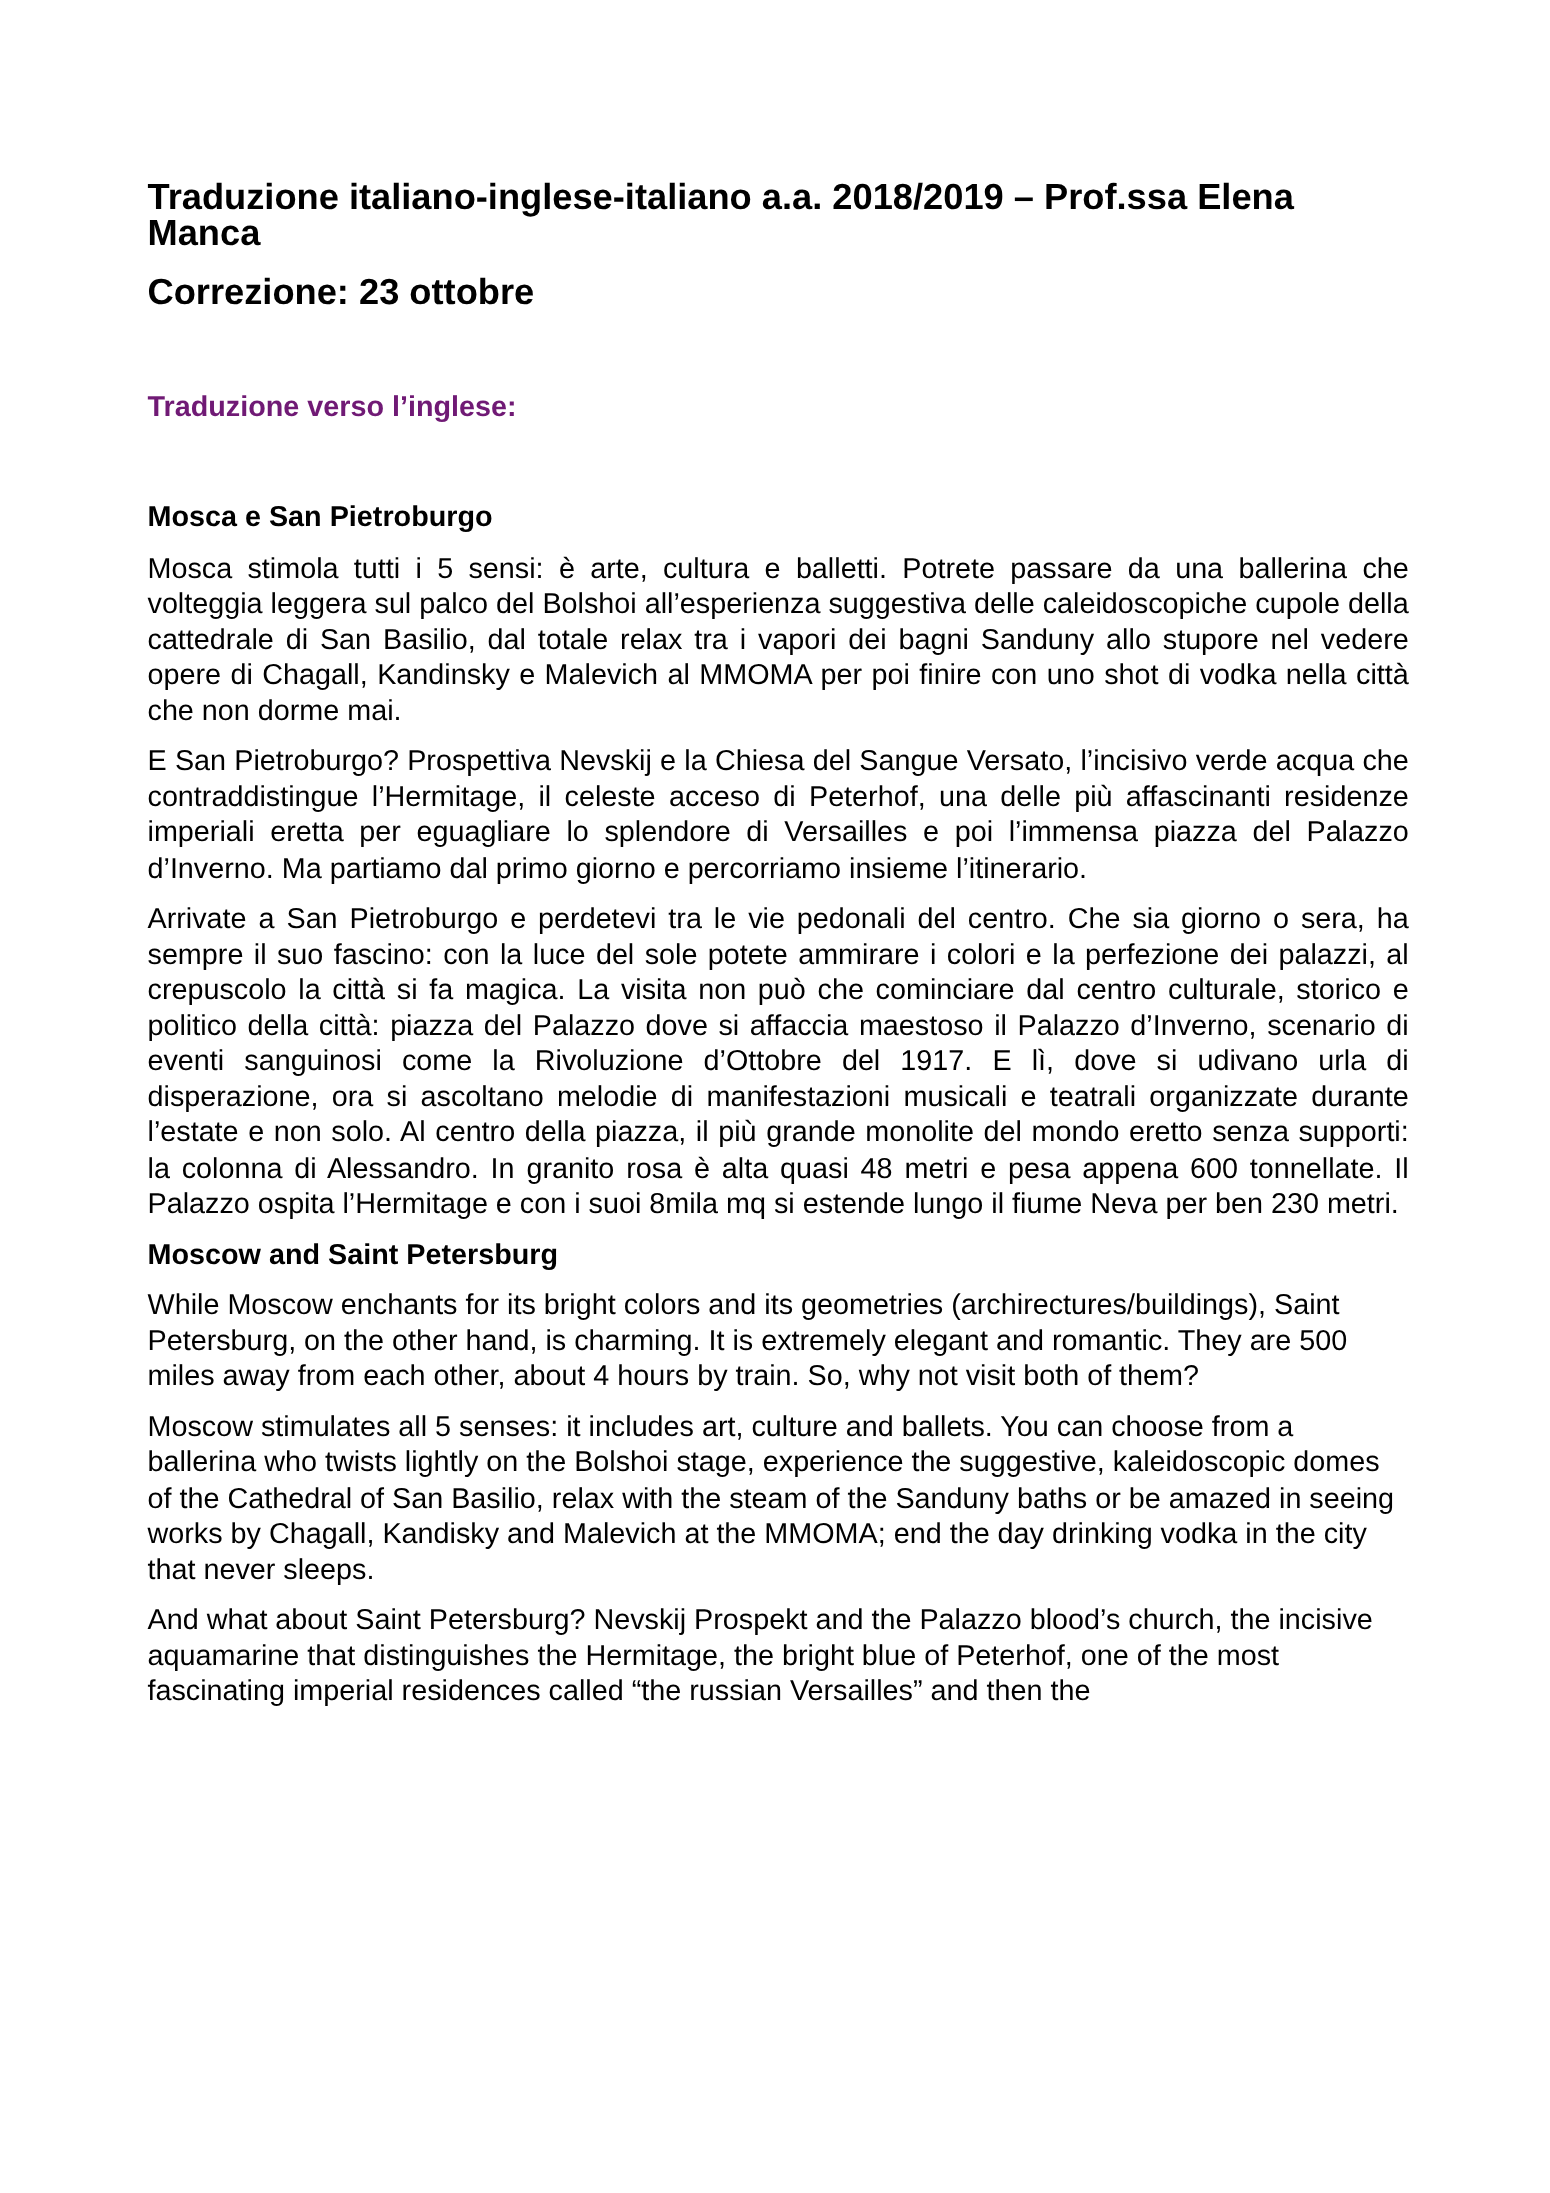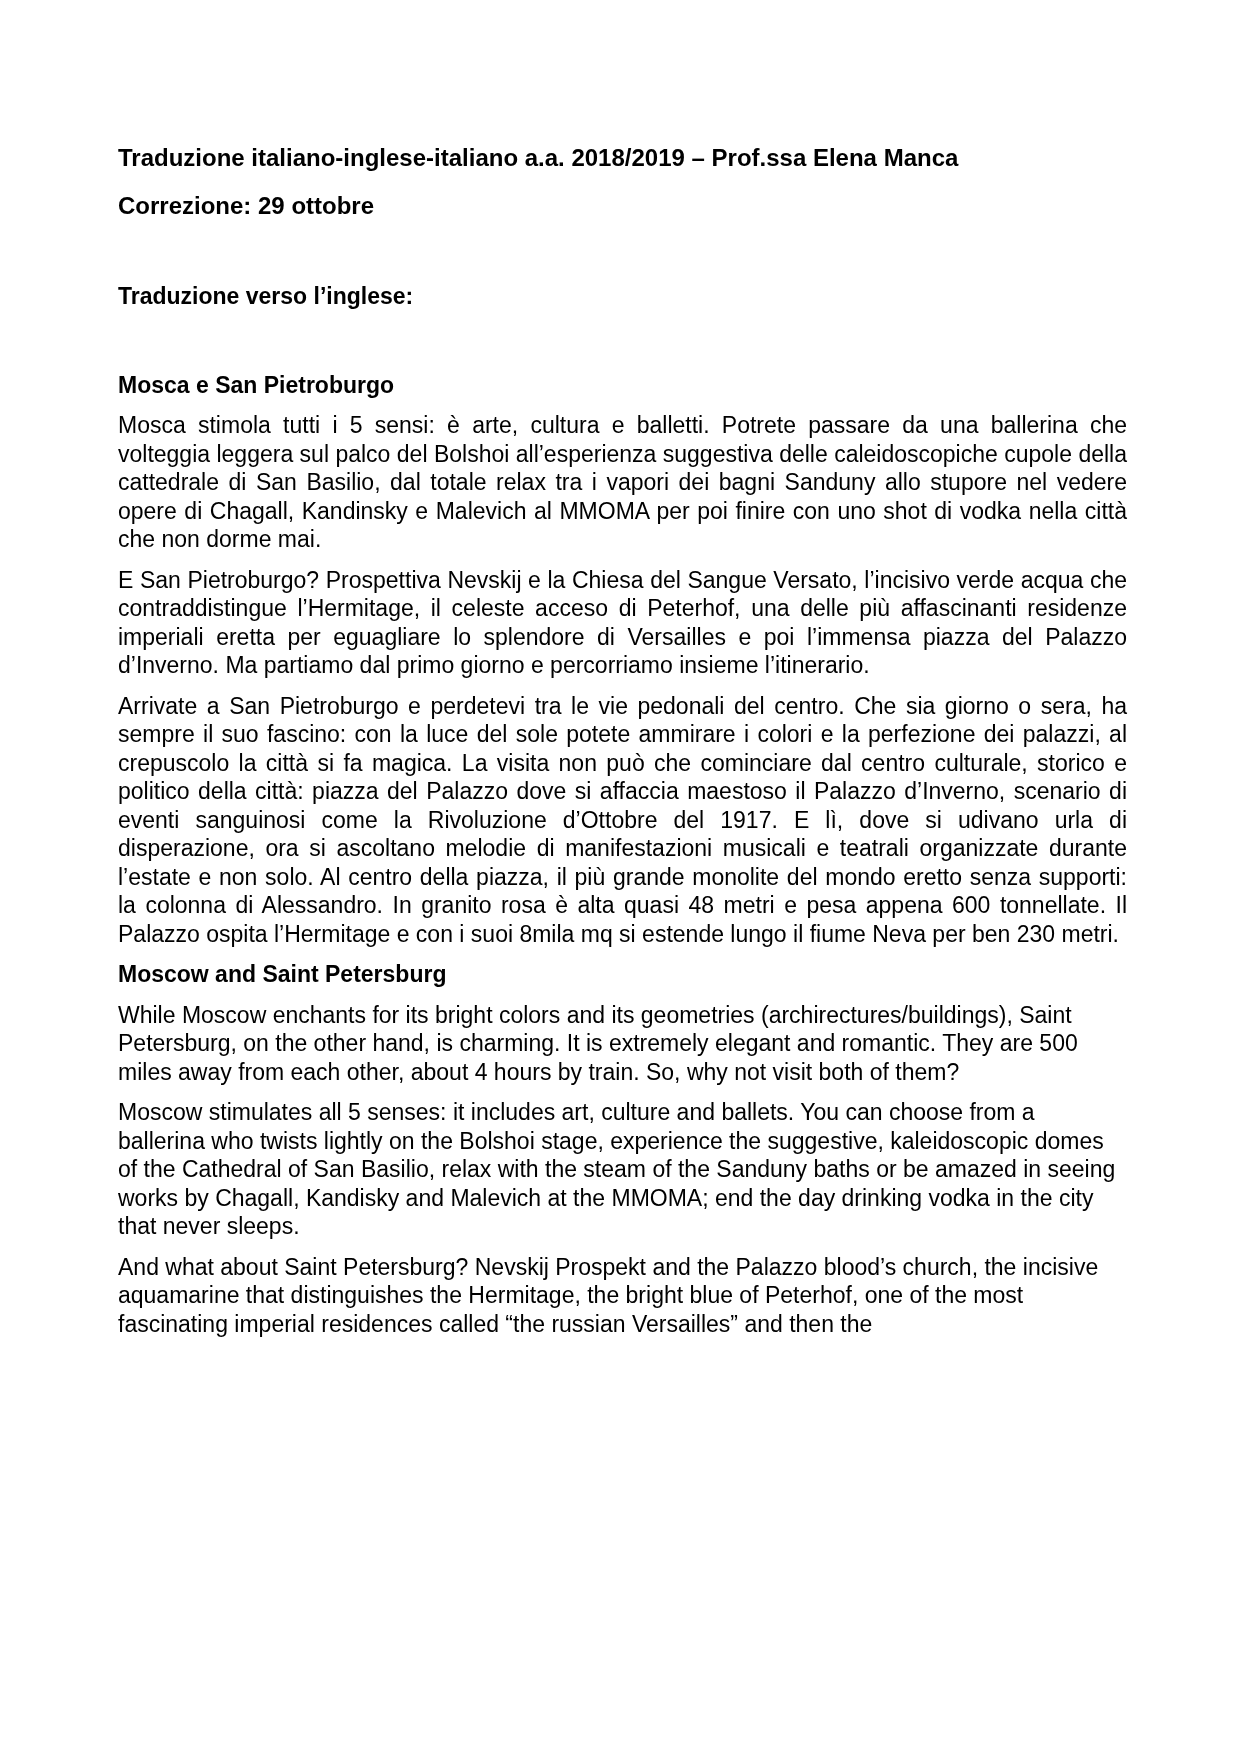--- a/index.html
+++ b/index.html
@@ -2,35 +2,35 @@
 <html><head>
 <meta charset="utf-8">
 <style>
   html, body { margin: 0; padding: 0; background: #ffffff; }
   body { width: 1240px; height: 1754px; position: relative; overflow: hidden; }
   .page {
     position: absolute; left: 118px; top: 144px; width: 1009px;
     font-family: "Liberation Sans", sans-serif; color: #000000;
     font-size: 23px; line-height: 28.5px;
   }
-  .hdr { font-weight: bold; font-size: 24px; margin: 0; }
+  .hdr { font-weight: bold; font-size: 29px; margin: 0; }
   .hdr1 { margin-bottom: 19px; }
-  .red-heading { color: #000000; font-weight: bold; margin-top: 62px; margin-bottom: 0; }
+  .red-heading { color: #701a75; font-weight: bold; margin-top: 62px; margin-bottom: 0; }
   .section-title { font-weight: bold; text-align: left; margin: 0; }
   .st1 { margin-top: 60px; margin-bottom: 12px; }
   .st2 { margin-bottom: 12px; }
   p.it { text-align: justify; margin: 0 0 12px 0; }
   p.en { text-align: left; margin: 0 0 12px 0; }
 </style>
 </head>
 <body>
 
 <div class="page">
   <p class="hdr hdr1">Traduzione italiano-inglese-italiano a.a. 2018/2019 – Prof.ssa Elena Manca</p>
-  <p class="hdr">Correzione: 29 ottobre</p>
+  <p class="hdr">Correzione: 23 ottobre</p>
 
   <p class="red-heading">Traduzione verso l’inglese:</p>
 
   <p class="section-title st1">Mosca e San Pietroburgo</p>
   <p class="it">Mosca stimola tutti i 5 sensi: è arte, cultura e balletti. Potrete passare da una ballerina che volteggia leggera sul palco del Bolshoi all’esperienza suggestiva delle caleidoscopiche cupole della cattedrale di San Basilio, dal totale relax tra i vapori dei bagni Sanduny allo stupore nel vedere opere di Chagall, Kandinsky e Malevich al MMOMA per poi finire con uno shot di vodka nella città che non dorme mai.</p>
   <p class="it">E San Pietroburgo? Prospettiva Nevskij e la Chiesa del Sangue Versato, l’incisivo verde acqua che contraddistingue l’Hermitage, il celeste acceso di Peterhof, una delle più affascinanti residenze imperiali eretta per eguagliare lo splendore di Versailles e poi l’immensa piazza del Palazzo d’Inverno. Ma partiamo dal primo giorno e percorriamo insieme l’itinerario.</p>
   <p class="it">Arrivate a San Pietroburgo e perdetevi tra le vie pedonali del centro. Che sia giorno o sera, ha sempre il suo fascino: con la luce del sole potete ammirare i colori e la perfezione dei palazzi, al crepuscolo la città si fa magica. La visita non può che cominciare dal centro culturale, storico e politico della città: piazza del Palazzo dove si affaccia maestoso il Palazzo d’Inverno, scenario di eventi sanguinosi come la Rivoluzione d’Ottobre del 1917. E lì, dove si udivano urla di disperazione, ora si ascoltano melodie di manifestazioni musicali e teatrali organizzate durante l’estate e non solo. Al centro della piazza, il più grande monolite del mondo eretto senza supporti: la colonna di Alessandro. In granito rosa è alta quasi 48 metri e pesa appena 600 tonnellate. Il Palazzo ospita l’Hermitage e con i suoi 8mila mq si estende lungo il fiume Neva per ben 230 metri.</p>
 
   <p class="section-title st2">Moscow and Saint Petersburg</p>
   <p class="en">While Moscow enchants for its bright colors and its geometries (archirectures/buildings), Saint Petersburg, on the other hand, is charming. It is extremely elegant and romantic. They are 500 miles away from each other, about 4 hours by train. So, why not visit both of them?</p>

